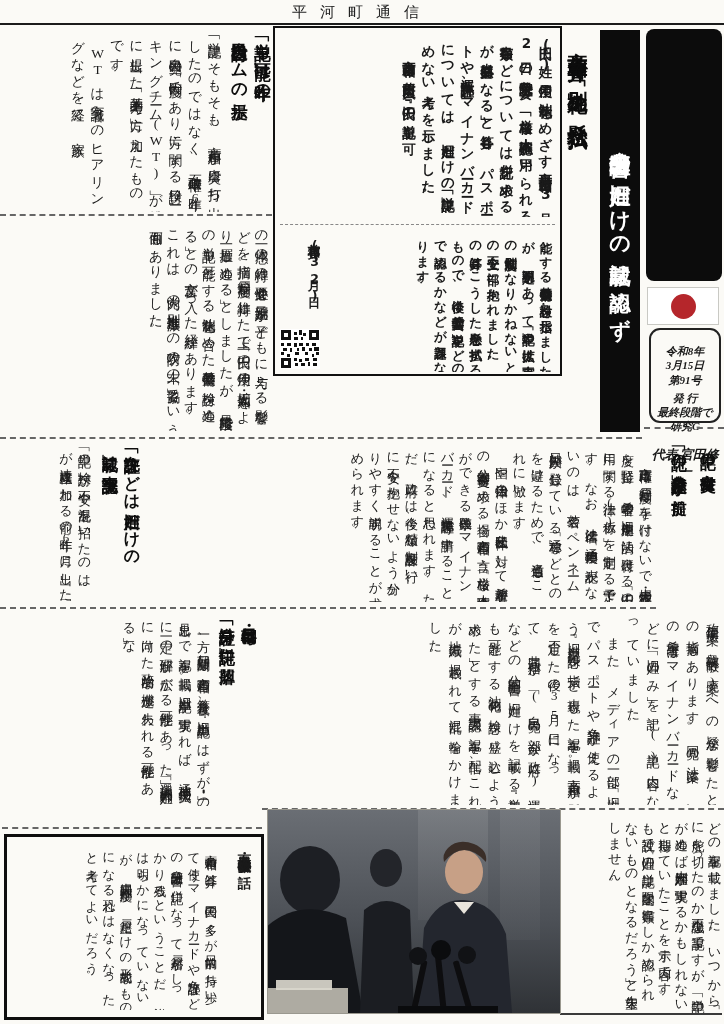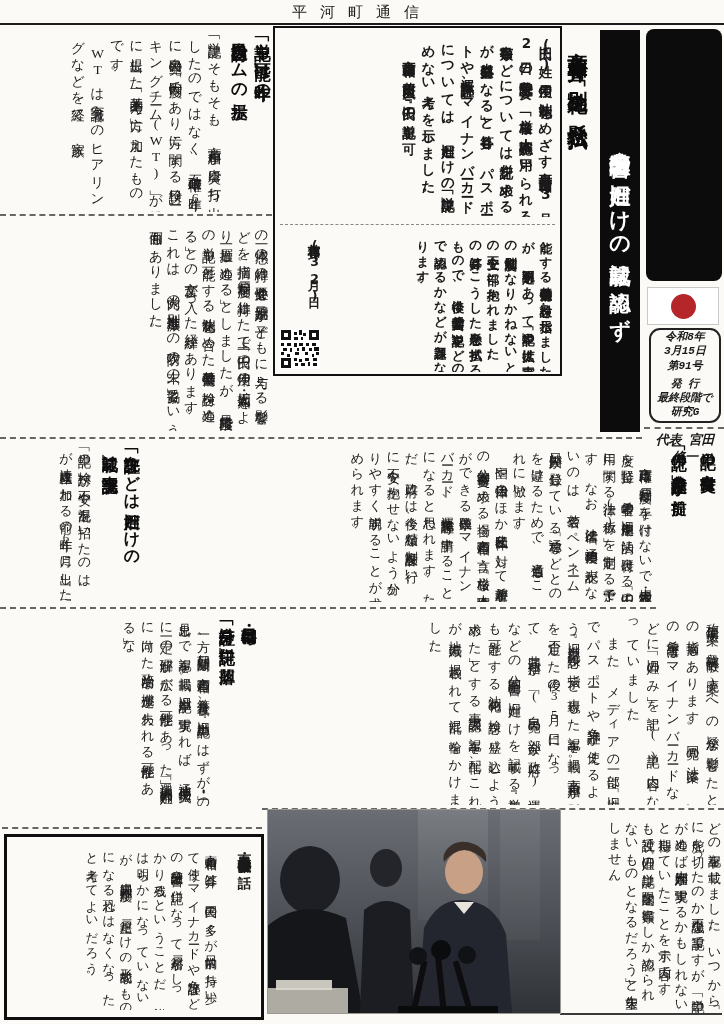--- a/index.html
+++ b/index.html
@@ -8,42 +8,42 @@
     background:#fbfaf6;color:#1a1a1a;overflow:hidden;
     font-family:"Liberation Serif","DejaVu Serif",serif;
   }
   .vtext{
     writing-mode:vertical-rl;
     text-orientation:upright;
     overflow:hidden;
   }
   .pre{white-space:pre-line;}
   .sans{font-family:"DejaVu Sans","Liberation Sans",sans-serif;}
-  .serif{font-family:Liberation Mono, monospace;}
+  .serif{font-family:Liberation Serif, serif;}
   .abs{position:absolute;}
   .dash{position:absolute;height:0;border-top:2px dashed #666;}
   .dash-thin{position:absolute;height:0;border-top:1.5px dashed #888;}
 
   
   .top-header{position:absolute;top:3px;left:0;right:0;text-align:center;
     font-size:15px;letter-spacing:13px;color:#222;}
   .top-rule{position:absolute;top:23px;left:0;width:724px;height:2px;background:#1c1c1c;}
 
   
   .masthead-title{position:absolute;right:2px;top:29px;width:76px;height:252px;
     background:#0c0c0c;border-radius:8px;display:flex;align-items:center;justify-content:center;}
   .masthead-title .vtext{
     color:#fff;font-weight:bold;font-size:44px;letter-spacing:5px;line-height:72px;
     text-shadow:0 0 2px #000, 1px 1px 0 #333;}
   .flag-box{position:absolute;right:5px;top:287px;width:70px;height:36px;background:#fff;
     border:1px solid #c9c9c4;display:flex;align-items:center;justify-content:center;}
   .flag-disc{width:25px;height:25px;border-radius:50%;background:#b5262b;}
   .issue-box{position:absolute;right:3px;top:328px;width:72px;height:95px;
     border:2px solid #222;border-radius:11px;text-align:center;
-    font-style:italic;font-weight:bold;font-size:11px;line-height:1.3;padding-top:0;
+    font-style:italic;font-weight:bold;font-size:11px;line-height:1.3;padding-top:14px;
     box-sizing:border-box;background:#fbfaf6;}
   .issue-box .rep{font-size:13px;letter-spacing:-0.3px;margin-top:13px;}
   .issue-box .gap{height:4px;}
 
   
   .headline-main{position:absolute;right:84px;top:30px;width:40px;height:402px;
     background:#0c0c0c;color:#fff;font-weight:bold;font-size:21px;
     letter-spacing:1.5px;line-height:40px;text-align:center;padding-top:2px;box-sizing:border-box;}
   .headline-sub{position:absolute;right:128px;top:36px;width:36px;height:398px;
     color:#0c0c0c;font-weight:bold;font-size:20px;letter-spacing:2px;line-height:36px;}

